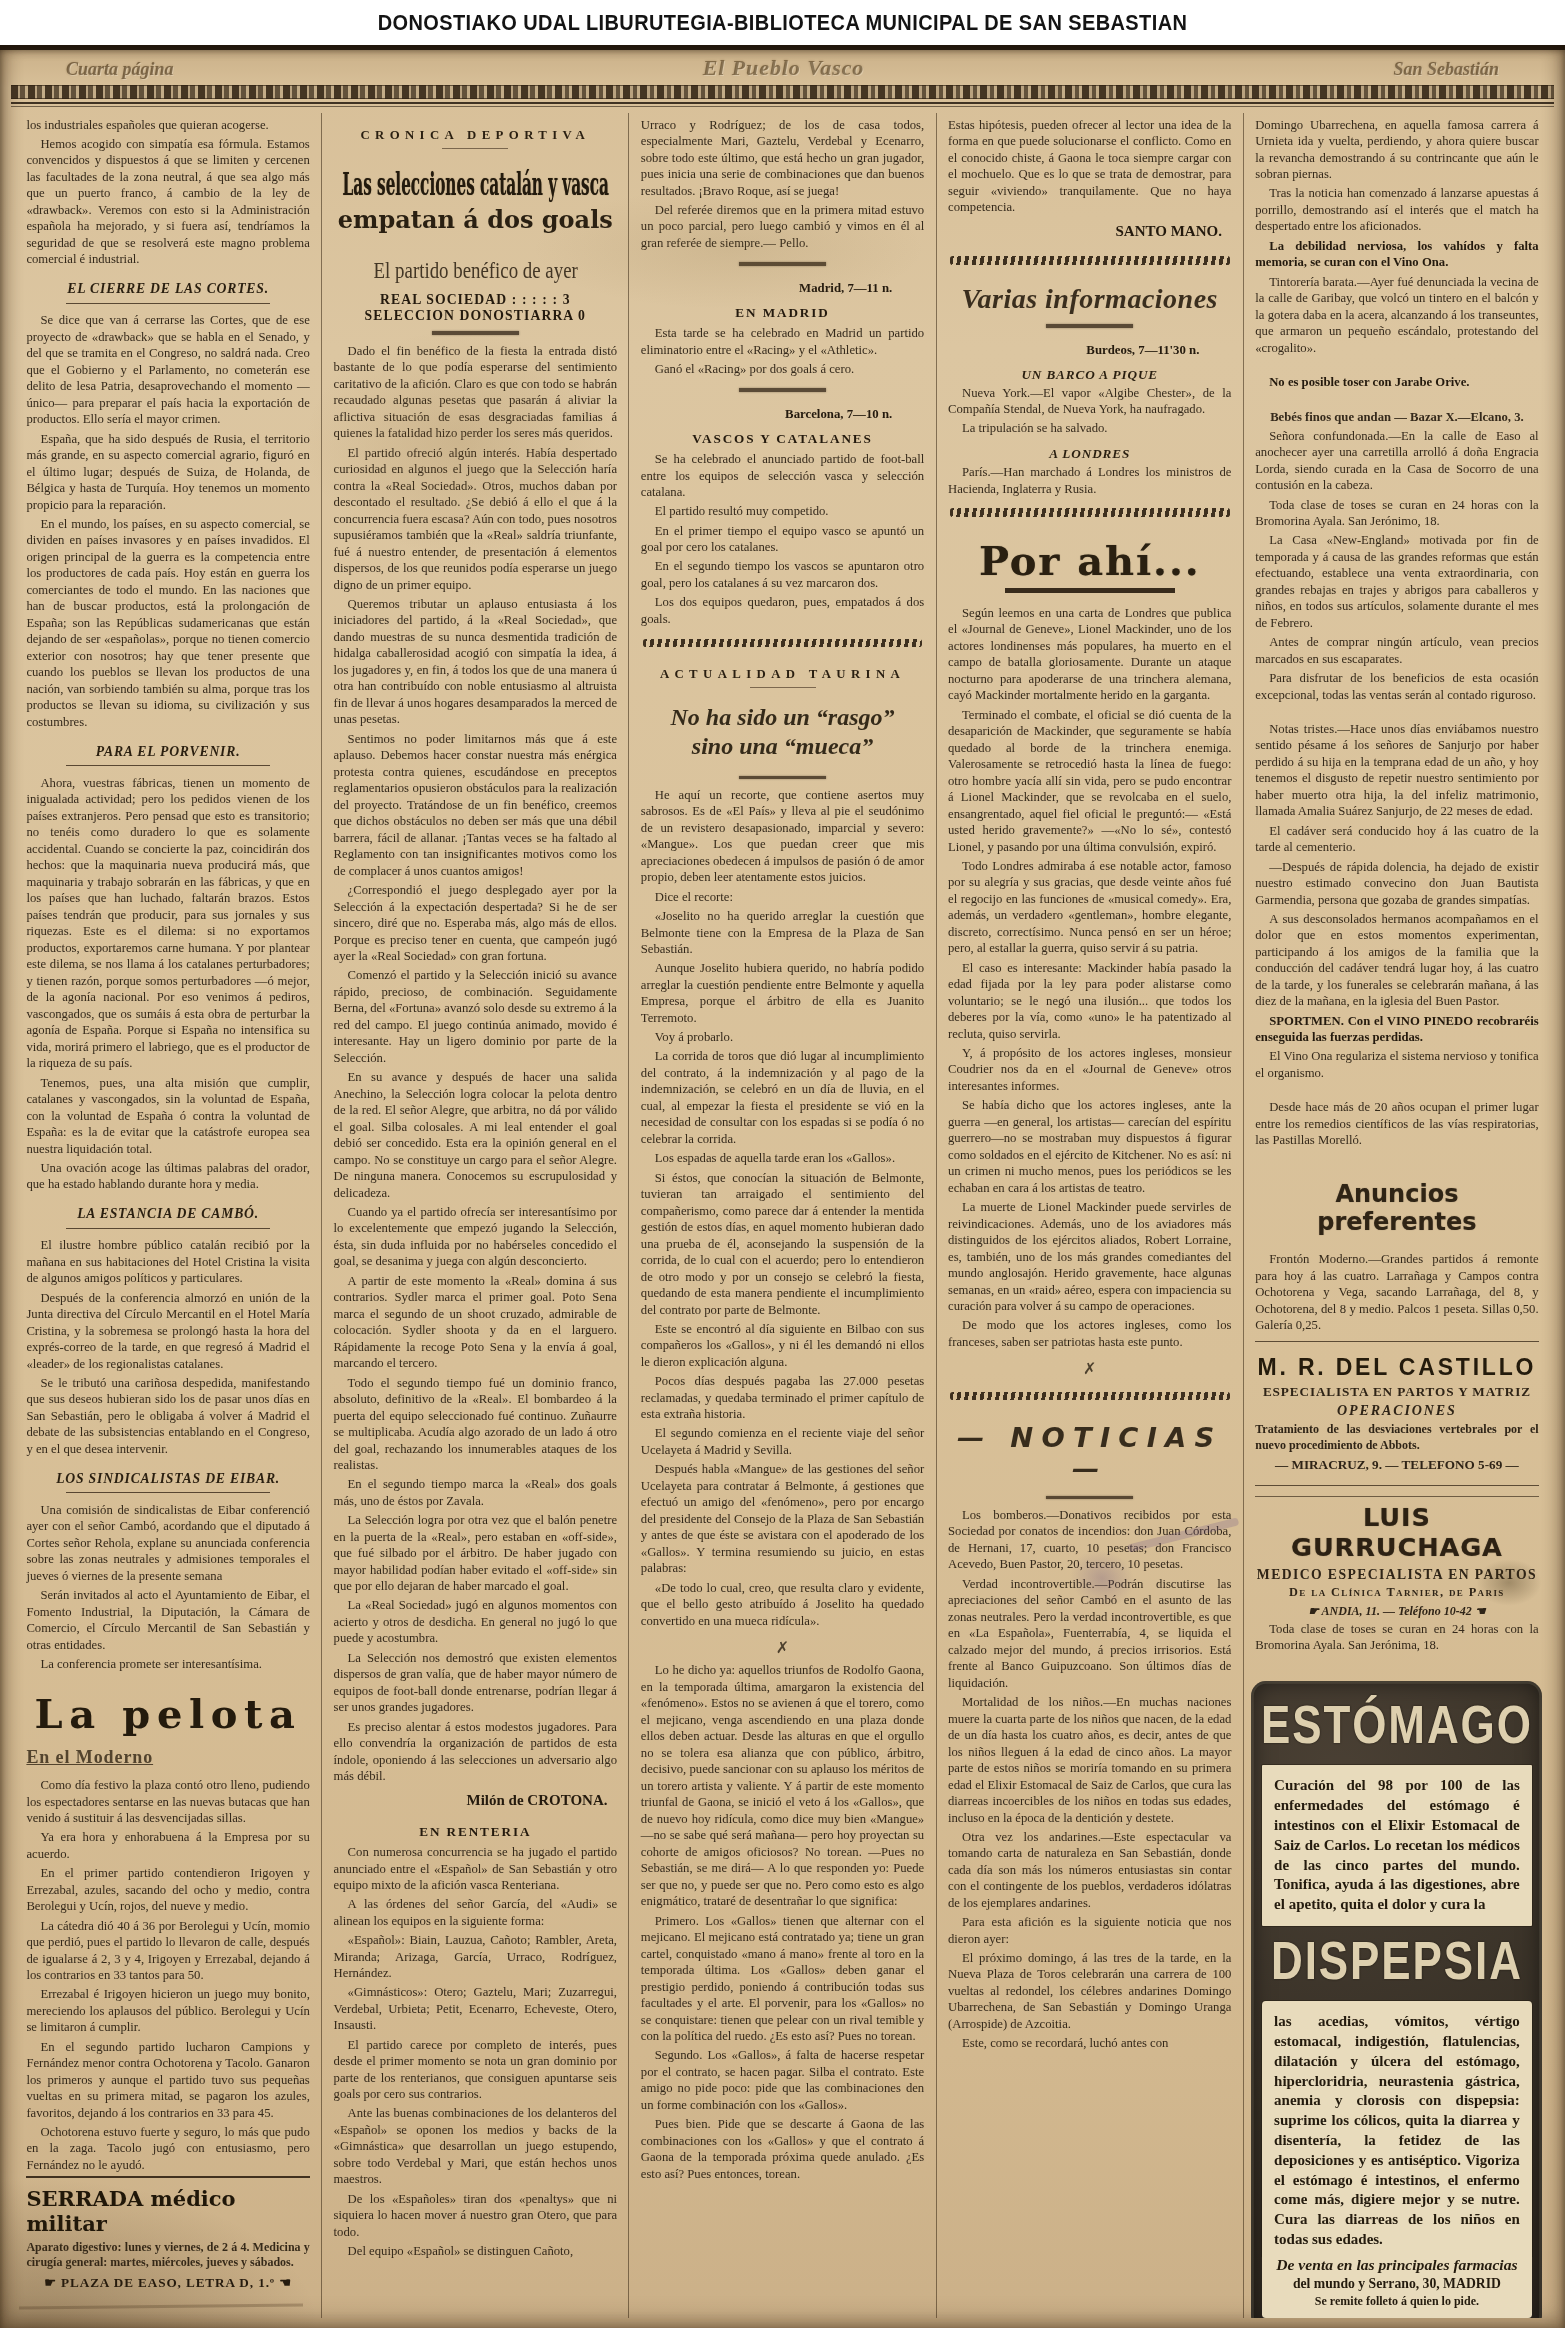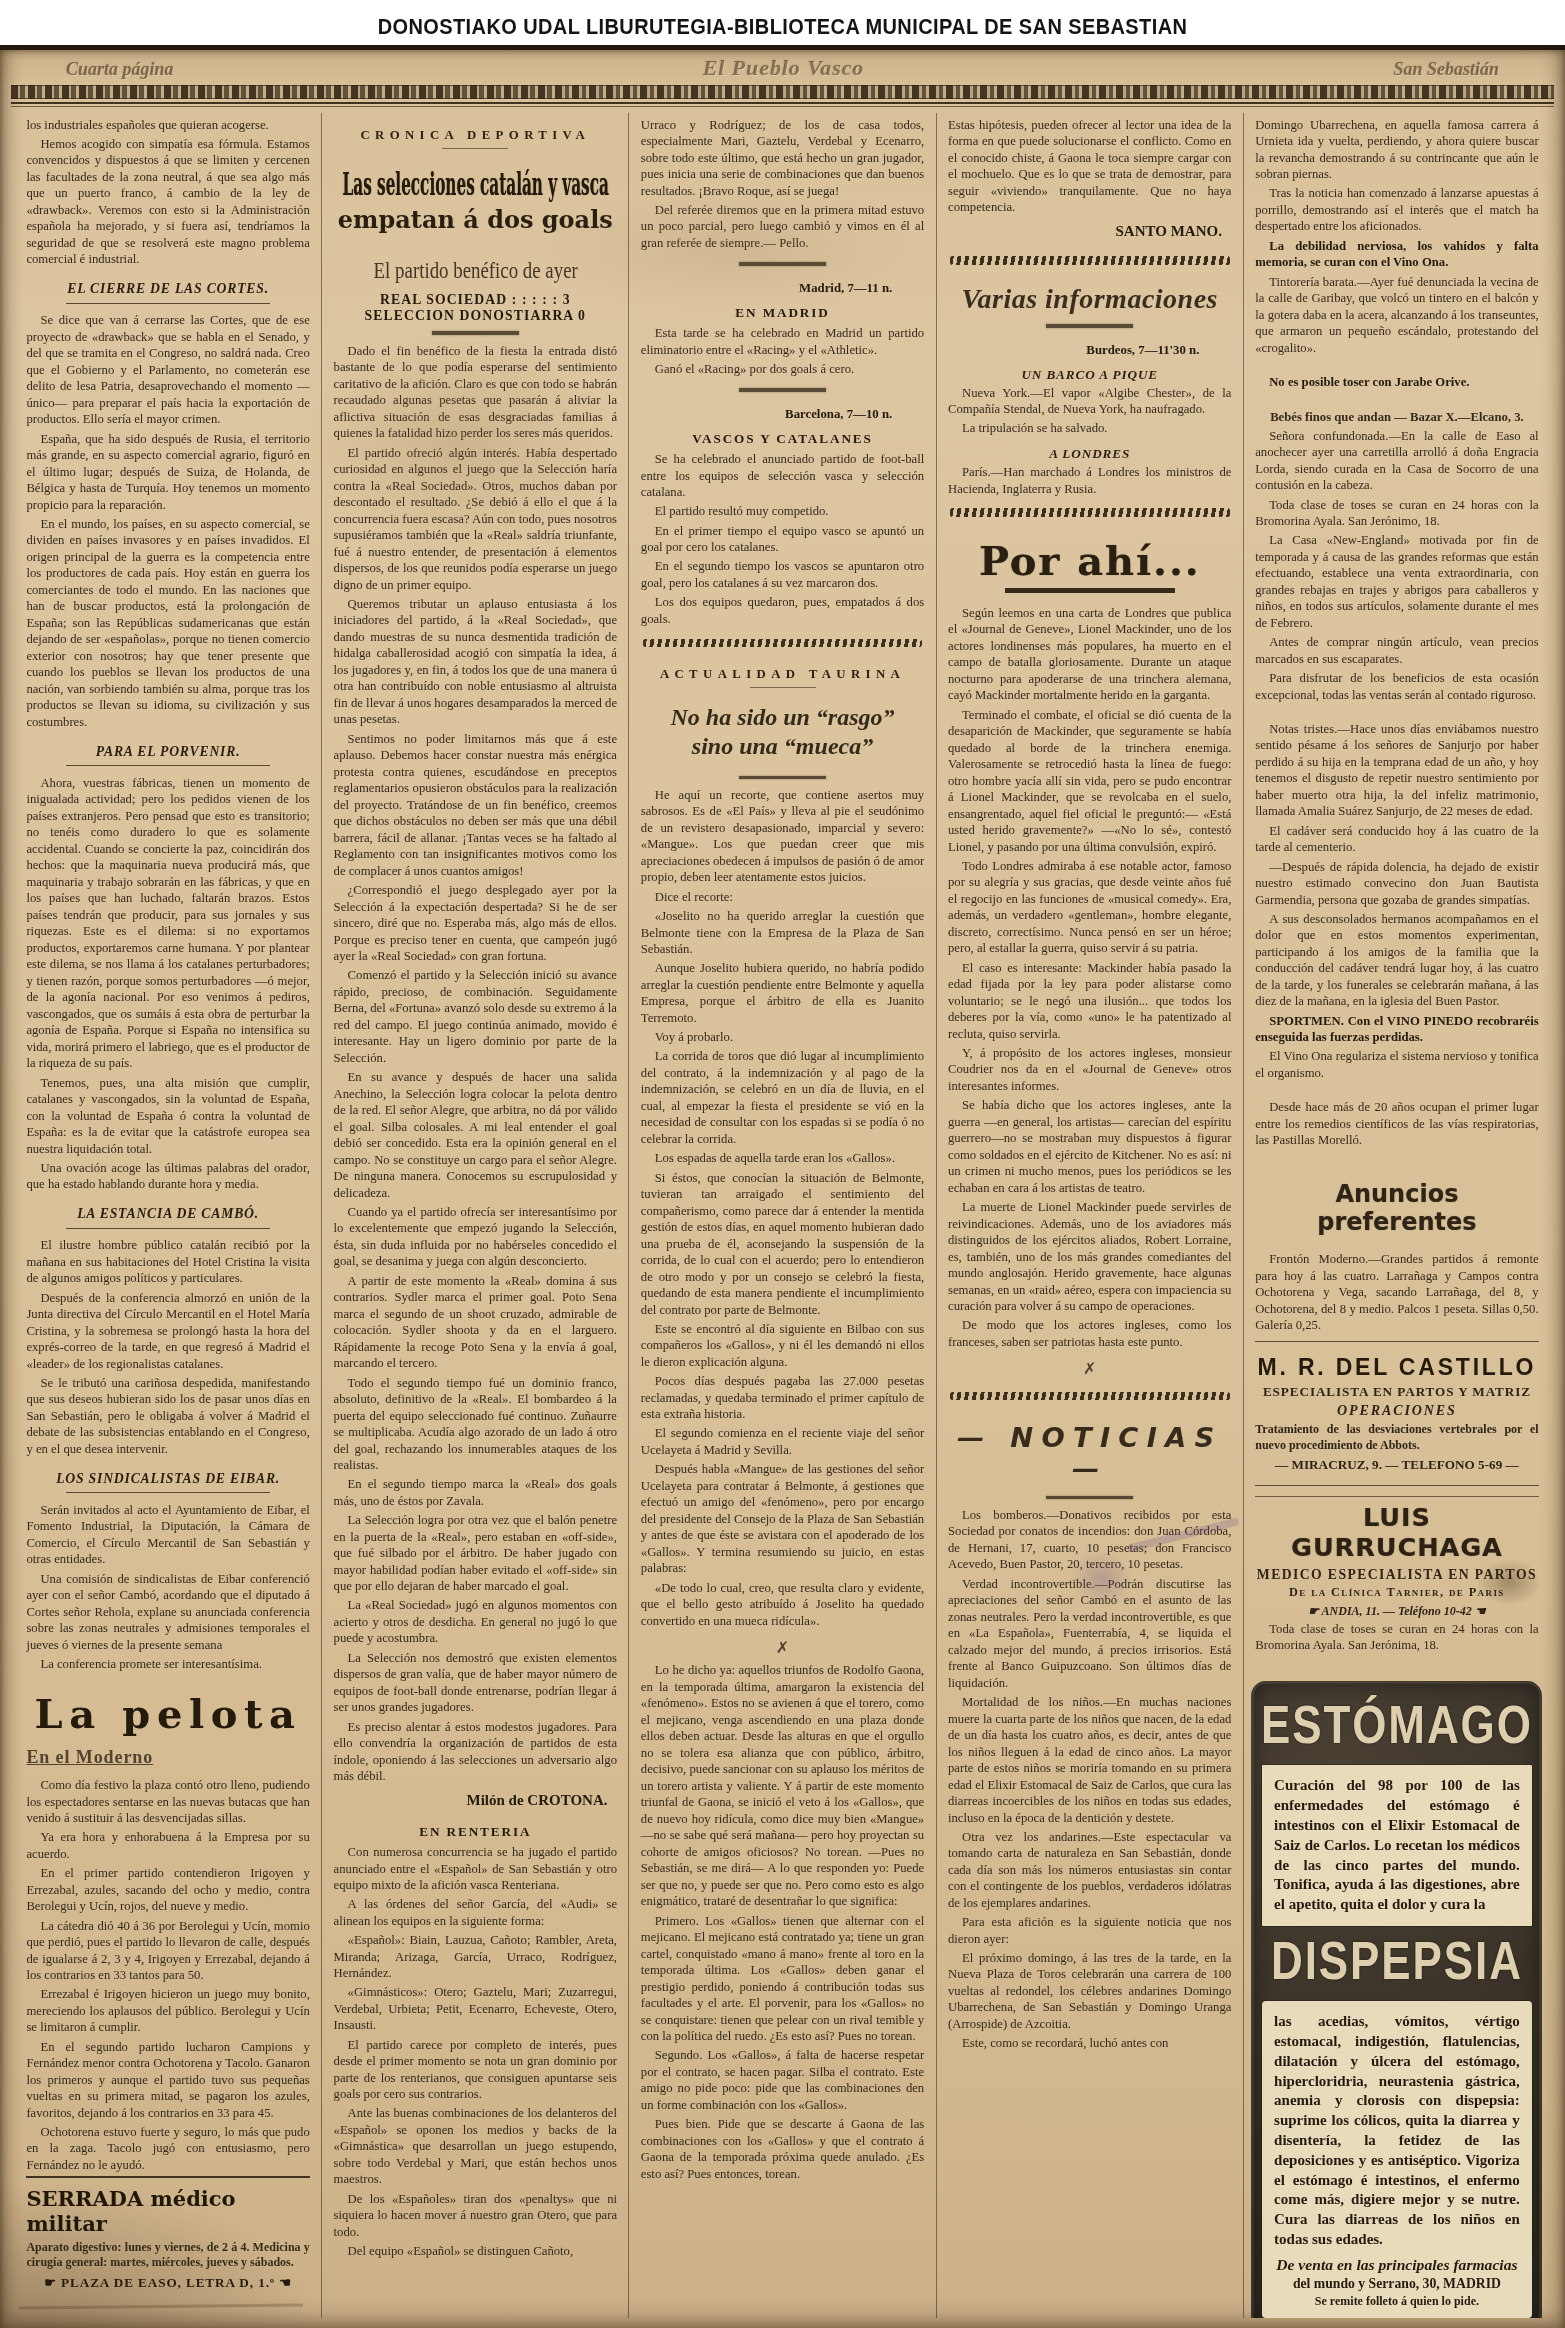--- a/index.html
+++ b/index.html
@@ -1,18 +1,18 @@
 <!DOCTYPE html>
 <html style="font-size:15px"><head>
 <meta charset="utf-8">
 <style>
   html,body{margin:0;padding:0;background:#ffffff;}
   .page{position:relative;width:1565px;height:2328px;background:#fff;overflow:hidden;font-family:"Liberation Serif",serif;}
   
-  .libband{height:53px;display:flex;align-items:center;justify-content:center;background:#fff;}
+  .libband{height:45px;display:flex;align-items:center;justify-content:center;background:#fff;}
   .libband span{font-family:"Liberation Sans",sans-serif;font-weight:700;font-size:20px;letter-spacing:0.4px;color:#141414;transform:scaleY(1.12);}
   
   .paper{position:absolute;top:45px;left:0;right:0;bottom:0;color:#2f2417;
     background:linear-gradient(180deg,#c9af87 0,#d8c099 43px,#dcc6a1 303px,#d8c098 58%,#d2b88f 88%,#cbb088 100%);
     box-shadow:inset 0 4.7px 7.6px rgba(35,22,8,.55),inset 7.6px 0 15px rgba(60,40,18,.28),inset -7.6px 0 15px rgba(60,40,18,.28),inset 0 -9.5px 21px rgba(60,40,18,.25);}
   .paper::before{content:"";position:absolute;top:0;left:0;right:0;height:4.7px;background:#191007;opacity:.9;}
   .masthead{display:flex;justify-content:space-between;align-items:baseline;padding:9.5px 66px 1.9px;}
   .mast{font-style:italic;font-weight:700;color:rgba(82,60,30,.62);text-shadow:0.9px 0.9px 0.9px rgba(255,245,225,.4),0 0 1.9px rgba(82,60,30,.35);}
   .mast.l,.mast.r{font-size:18px;}
   .mast.c{font-size:22px;letter-spacing:0.9px;color:rgba(82,60,30,.55);}
@@ -115,22 +115,22 @@
           <div class="t-p">En el mundo, los países, en su aspecto comercial, se dividen en países invasores y en países invadidos. El origen principal de la guerra es la competencia entre los productores de cada país. Hoy están en guerra los comerciantes de todo el mundo. En las naciones que han de buscar productos, está la prolongación de España; son las Repúblicas sudamericanas que están dejando de ser «españolas», porque no tienen comercio exterior con nosotros; hay que tener presente que cuando los pueblos se llevan los productos de una nación, van sorbiendo también su alma, porque tras los productos se llevan su idioma, su civilización y sus costumbres.</div>
           <div class="t-sh">PARA EL PORVENIR.</div>
           <div class="t-p">Ahora, vuestras fábricas, tienen un momento de inigualada actividad; pero los pedidos vienen de los países extranjeros. Pero pensad que esto es transitorio; no tenéis como duradero lo que es solamente accidental. Cuando se concierte la paz, coincidirán dos hechos: que la maquinaria nueva producirá más, que maquinaria y trabajo sobrarán en las fábricas, y que en los países que han luchado, faltarán brazos. Estos países tendrán que producir, para sus jornales y sus riquezas. Este es el dilema: si no exportamos productos, exportaremos carne humana. Y por plantear este dilema, se nos llama á los catalanes perturbadores; y tienen razón, porque somos perturbadores —ó mejor, de la agonía nacional. Por eso venimos á pediros, vascongados, que os sumáis á esta obra de perturbar la agonía de España. Porque si España no intensifica su vida, morirá primero el labriego, que es el productor de la riqueza de su país.</div>
           <div class="t-p">Tenemos, pues, una alta misión que cumplir, catalanes y vascongados, sin la voluntad de España, con la voluntad de España ó contra la voluntad de España: es la de evitar que la catástrofe europea sea nuestra liquidación total.</div>
           <div class="t-p">Una ovación acoge las últimas palabras del orador, que ha estado hablando durante hora y media.</div>
           <div class="t-sh">LA ESTANCIA DE CAMBÓ.</div>
           <div class="t-p">El ilustre hombre público catalán recibió por la mañana en sus habitaciones del Hotel Cristina la visita de algunos amigos políticos y particulares.</div>
           <div class="t-p">Después de la conferencia almorzó en unión de la Junta directiva del Círculo Mercantil en el Hotel María Cristina, y la sobremesa se prolongó hasta la hora del exprés-correo de la tarde, en que regresó á Madrid el «leader» de los regionalistas catalanes.</div>
           <div class="t-p">Se le tributó una cariñosa despedida, manifestando que sus deseos hubieran sido los de pasar unos días en San Sebastián, pero le obligaba á volver á Madrid el debate de las subsistencias entablando en el Congreso, y en el que desea intervenir.</div>
           <div class="t-sh">LOS SINDICALISTAS DE EIBAR.</div>
+          <div class="t-p">Una comisión de sindicalistas de Eibar conferenció ayer con el señor Cambó, acordando que el diputado á Cortes señor Rehola, explane su anunciada conferencia sobre las zonas neutrales y admisiones temporales el jueves ó viernes de la presente semana</div>
           <div class="t-p">Serán invitados al acto el Ayuntamiento de Eibar, el Fomento Industrial, la Diputación, la Cámara de Comercio, el Círculo Mercantil de San Sebastián y otras entidades.</div>
-          <div class="t-p">Una comisión de sindicalistas de Eibar conferenció ayer con el señor Cambó, acordando que el diputado á Cortes señor Rehola, explane su anunciada conferencia sobre las zonas neutrales y admisiones temporales el jueves ó viernes de la presente semana</div>
           <div class="t-p">La conferencia promete ser interesantísima.</div>
           <div class="t-pel">La pelota</div>
           <div class="t-pelsub">En el Moderno</div>
           <div class="t-p">Como día festivo la plaza contó otro lleno, pudiendo los espectadores sentarse en las nuevas butacas que han venido á sustituir á las desvencijadas sillas.</div>
           <div class="t-p">Ya era hora y enhorabuena á la Empresa por su acuerdo.</div>
           <div class="t-p">En el primer partido contendieron Irigoyen y Errezabal, azules, sacando del ocho y medio, contra Berolegui y Ucín, rojos, del nueve y medio.</div>
           <div class="t-p">La cátedra dió 40 á 36 por Berolegui y Ucín, momio que perdió, pues el partido lo llevaron de calle, después de igualarse á 2, 3 y 4, Irigoyen y Errezabal, dejando á los contrarios en 33 tantos para 50.</div>
           <div class="t-p">Errezabal é Irigoyen hicieron un juego muy bonito, mereciendo los aplausos del público. Berolegui y Ucín se limitaron á cumplir.</div>
           <div class="t-p">En el segundo partido lucharon Campions y Fernández menor contra Ochotorena y Tacolo. Ganaron los primeros y aunque el partido tuvo sus pequeñas vueltas en su primera mitad, se pagaron los azules, favoritos, dejando á los contrarios en 33 para 45.</div>
           <div class="t-p">Ochotorena estuvo fuerte y seguro, lo más que pudo en la zaga. Tacolo jugó con entusiasmo, pero Fernández no le ayudó.</div>

